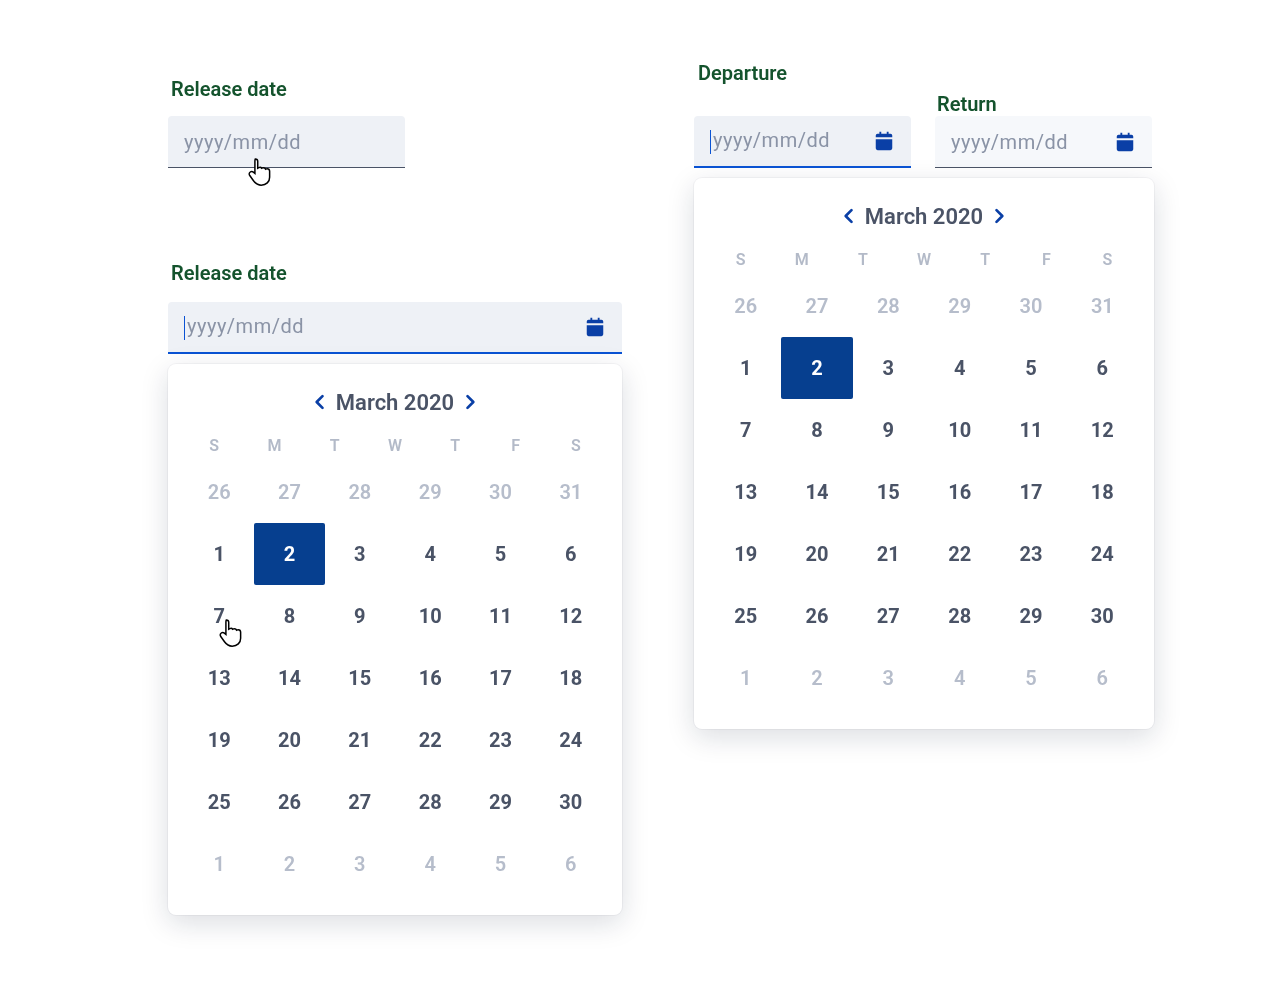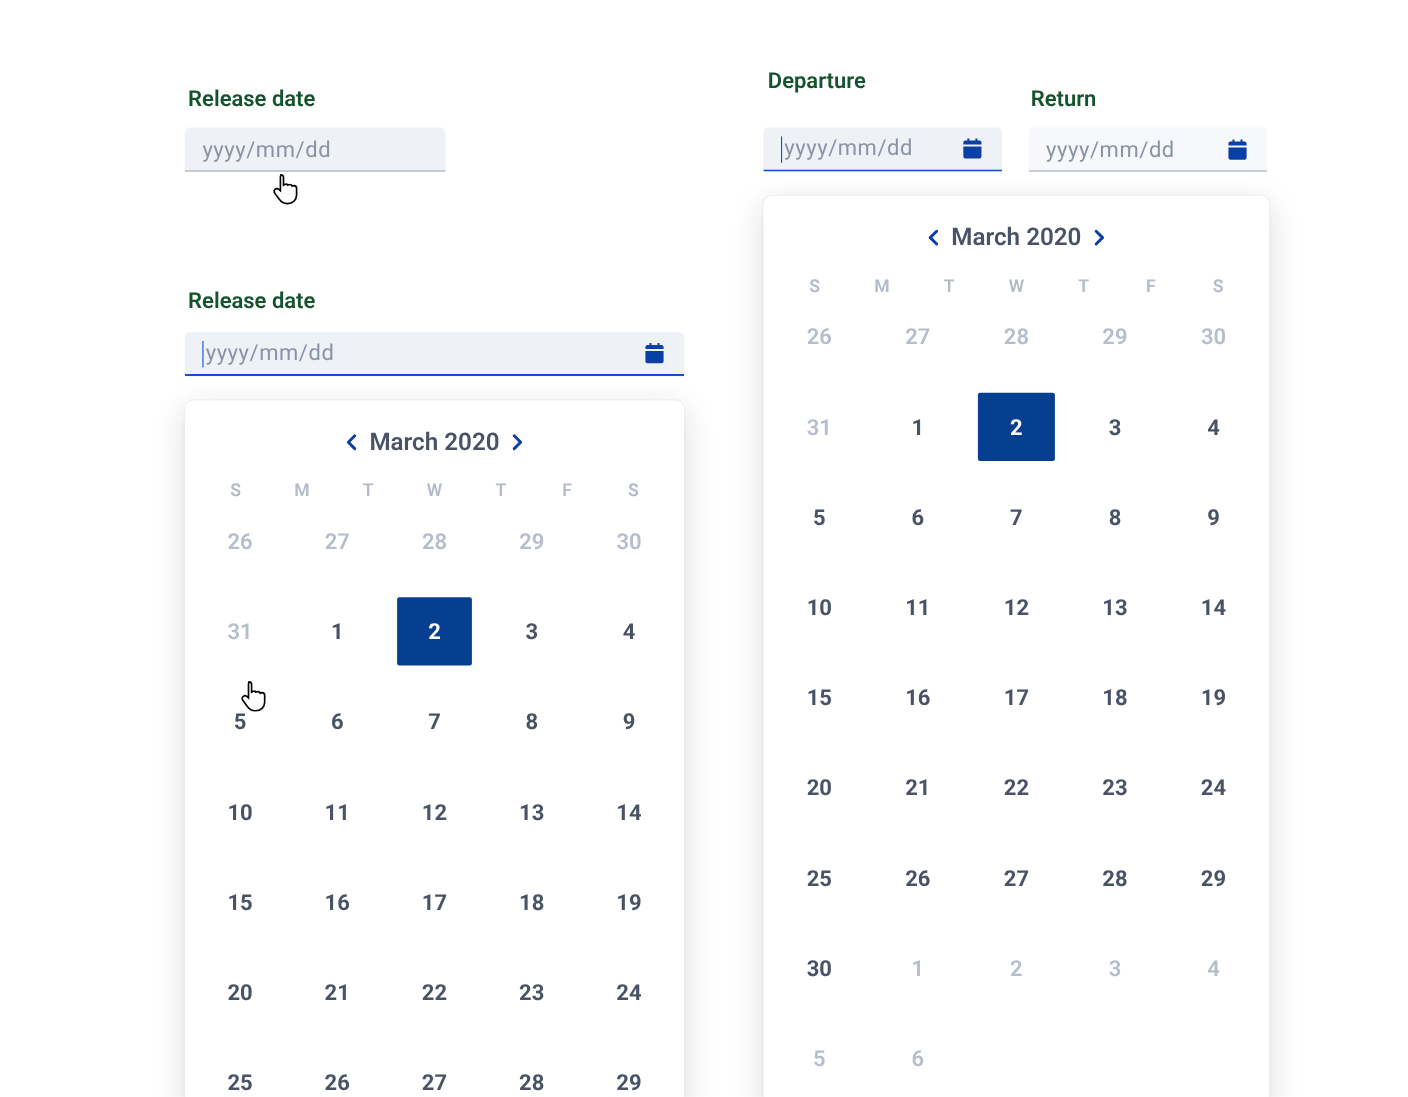--- a/index.html
+++ b/index.html
@@ -19,21 +19,21 @@
 
   
   .field-label {
     font-size: 20px;
     font-weight: 600;
     color: #14532d;
   }
 
   
   .date-input {
-    height: 40px;
+    height: 52px;
     background: #eef1f6;
     border: none;
     border-bottom: 1px solid #4a5366;
     padding: 0 16px;
     display: flex;
     align-items: center;
     justify-content: space-between;
     border-radius: 4px 4px 0 0;
   }
   .date-input.focused {
@@ -94,22 +94,21 @@
     grid-template-columns: repeat(7, 1fr);
     text-align: center;
     font-size: 16px;
     font-weight: 600;
     color: #b3bac8;
     padding: 8px 0 6px;
   }
 
   .days {
     display: grid;
-    grid-template-columns: repeat(5, 1fr);
-    gap: 20px;
+    grid-template-columns: repeat(6, 1fr);
   }
   .day {
     display: flex;
     align-items: center;
     justify-content: center;
     font-size: 20px;
     font-weight: 700;
     color: #4a5366;
     cursor: pointer;
     border-radius: 2px;
@@ -134,21 +133,21 @@
   #cursor1 { left:246px; top:155px; }
 
   #label2  { position:absolute; left:171px; top:261px; }
   #input2  { position:absolute; left:168px; top:302px; width:454px; }
   #cal2    { position:absolute; left:168px; top:364px; width:454px; }
   #cal2 .day { height: 62px; }
   #cursor2 { left:217px; top:616px; }
 
   #label3  { position:absolute; left:698px; top:61px; }
   #input3  { position:absolute; left:694px; top:116px; width:217px; }
-  #label4  { position:absolute; left:937px; top:77px; }
+  #label4  { position:absolute; left:937px; top:92px; }
   #input4  { position:absolute; left:935px; top:116px; width:217px; }
   #cal3    { position:absolute; left:694px; top:178px; width:460px; }
   #cal3 .day { height: 62px; }
 </style>
 </head>
 <body>
 
 <div class="canvas">
 
   <div id="label1" class="field-label">Release date</div>

